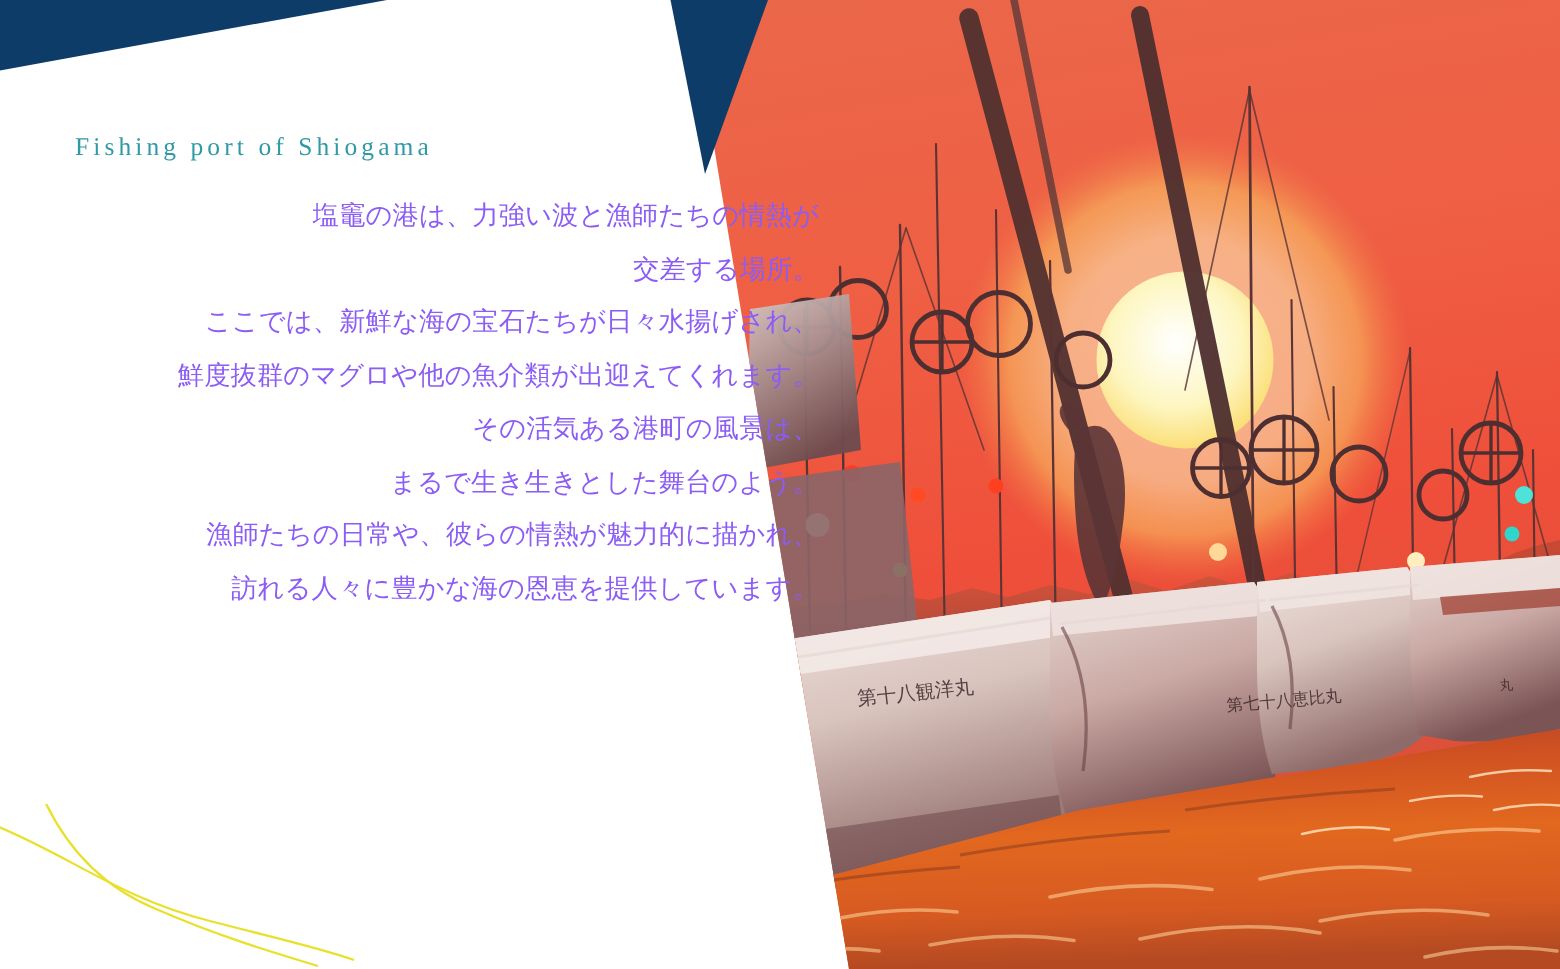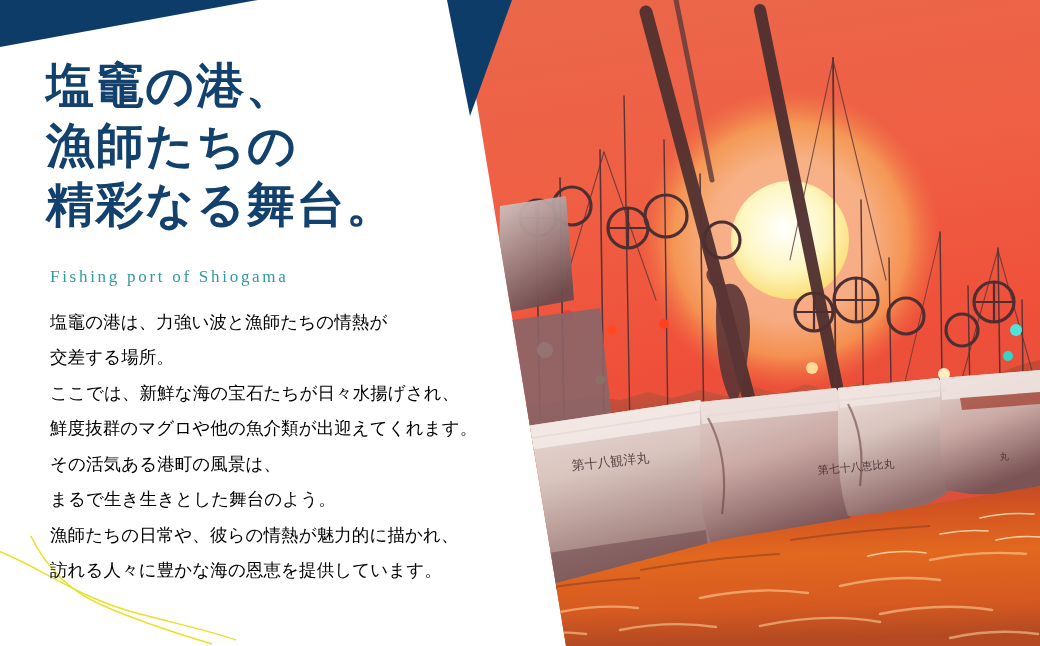--- a/index.html
+++ b/index.html
@@ -83,22 +83,23 @@
     color: #2f9aa5;
     font-weight: 400;
   }
 
   .bodycopy {
     margin: 18px 0 0 4px;
     font-family: "Liberation Sans", "DejaVu Sans", sans-serif;
     font-size: 17.5px;
     line-height: 2.03;
     letter-spacing: 0.005em;
-    color: #000000;
+    color: #8b5cf6;
     white-space: pre-line;
+    text-align: right;
   }
 </style>
 </head>
 <body>
 
 <div id="stage">
 
   <div class="photo-panel">
     <svg class="photo-svg" viewBox="0 0 1040 646" preserveAspectRatio="xMidYMid slice">
       <defs>
@@ -302,23 +303,20 @@
 
   <svg class="navy-wedge" viewBox="0 0 1040 646">
     <polygon points="447,0 512,0 470,116" fill="#0d3c68"></polygon>
   </svg>
 
   <svg class="navy-corner" viewBox="0 0 300 80">
     <polygon points="0,0 258,0 0,47" fill="#0d3c68"></polygon>
   </svg>
 
   <div class="content">
-    <h1 class="headline">塩竈の港、
-漁師たちの
-精彩なる舞台。</h1>
 
     <p class="subhead">Fishing port of Shiogama</p>
 
     <p class="bodycopy">塩竈の港は、力強い波と漁師たちの情熱が
 交差する場所。
 ここでは、新鮮な海の宝石たちが日々水揚げされ、
 鮮度抜群のマグロや他の魚介類が出迎えてくれます。
 その活気ある港町の風景は、
 まるで生き生きとした舞台のよう。
 漁師たちの日常や、彼らの情熱が魅力的に描かれ、

